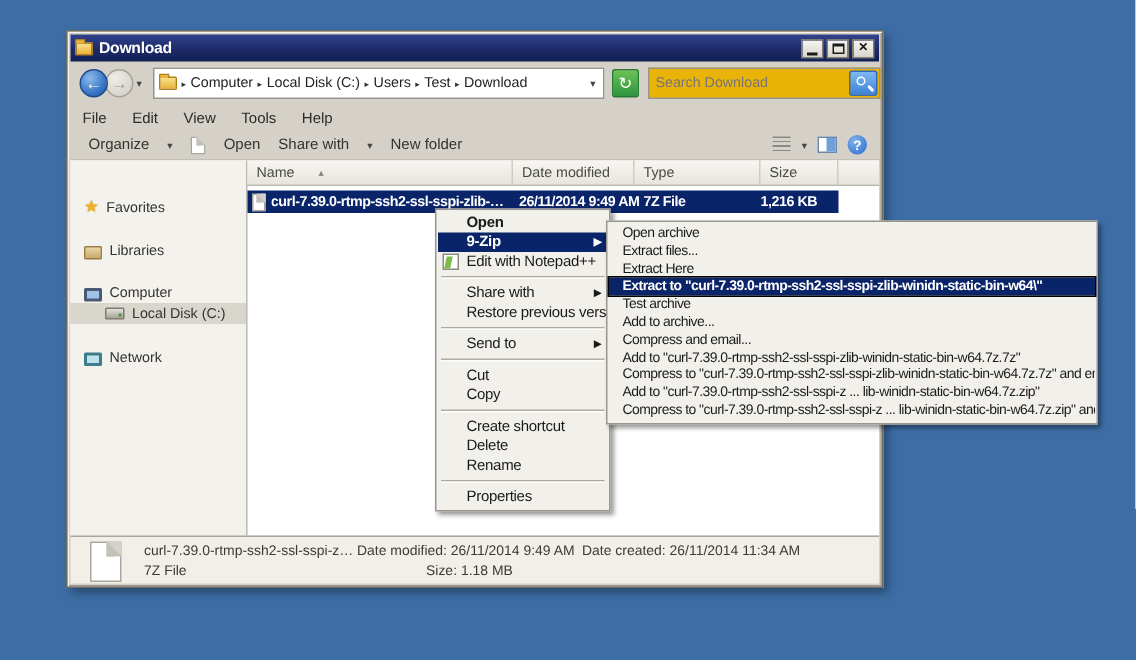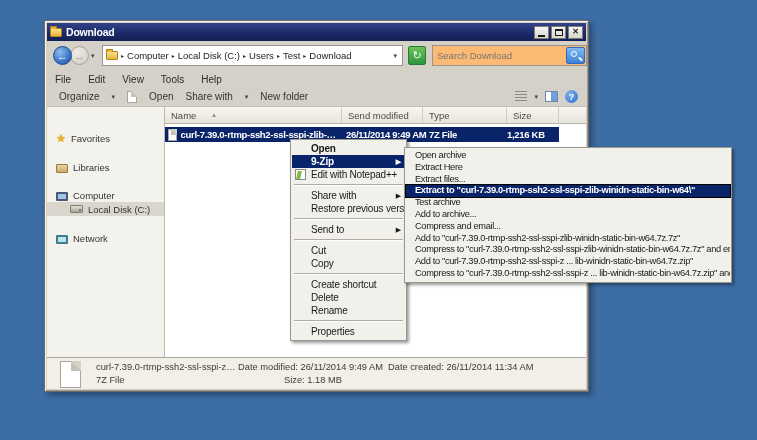--- a/index.html
+++ b/index.html
@@ -43,21 +43,21 @@
   .folder-ico { position:relative; width:12px; height:9px; background:linear-gradient(#FBE089,#E8B33C);
     border:1px solid #B3801F; border-radius:1px; flex:none; }
   .folder-ico::before { content:""; position:absolute; left:-1px; top:-3px; width:5px; height:2px;
     background:#E8B33C; border:1px solid #B3801F; border-bottom:none; border-radius:1px 1px 0 0; }
 
   .refresh-btn { position:absolute; left:361px; top:5px; width:18px; height:19px;
     background:linear-gradient(#6CC254,#2F9440); border:1px solid #267A34; border-radius:2px;
     color:#fff; font-size:11px; display:flex; align-items:center; justify-content:center; }
 
   .search-field { position:absolute; left:385px; top:4px; width:155px; height:21px;
-    background:#fdba74; border:1px solid #98958C; }
+    background:#eab308; border:1px solid #98958C; }
   .search-field input { position:absolute; left:4px; top:2px; width:125px; height:15px;
     border:none; outline:none; font-size:9.5px; color:#555;
     font-family:"Liberation Sans",sans-serif; background:transparent; }
   .search-btn { position:absolute; right:1px; top:1px; width:19px; height:17px;
     background:linear-gradient(#7FB9F1,#3C82D8); border-radius:2px; border:1px solid #2E6BBE; }
   .mag-circle { position:absolute; left:4px; top:3px; width:6px; height:6px;
     border:1.5px solid #fff; border-radius:50%; }
   .mag-handle { position:absolute; left:11px; top:10px; width:5px; height:2px;
     background:#fff; transform:rotate(45deg); border-radius:1px; }
 
@@ -263,21 +263,21 @@
         </div>
       </div>
 
       <div class="listarea">
         <div class="header-row">
           <div class="hcell hc-name">
             <span>Name</span>
             <span class="sort-ico">▴</span>
           </div>
           <div class="hcell hc-date">
-            <span>Send modified</span>
+            <span>Date modified</span>
           </div>
           <div class="hcell hc-type">
             <span>Type</span>
           </div>
           <div class="hcell hc-size">
             <span>Size</span>
           </div>
           <div class="hcell hc-stub"></div>
         </div>
 
@@ -330,22 +330,22 @@
     <div class="cm-sep"></div>
     <div class="cm-item">Create shortcut</div>
     <div class="cm-item">Delete</div>
     <div class="cm-item">Rename</div>
     <div class="cm-sep"></div>
     <div class="cm-item">Properties</div>
   </div>
 
   <div class="sub-menu">
     <div class="sm-item">Open archive</div>
+    <div class="sm-item">Extract files...</div>
     <div class="sm-item">Extract Here</div>
-    <div class="sm-item">Extract files...</div>
     <div class="sm-item sm-hl">Extract to "curl-7.39.0-rtmp-ssh2-ssl-sspi-zlib-winidn-static-bin-w64\"</div>
     <div class="sm-item">Test archive</div>
     <div class="sm-item">Add to archive...</div>
     <div class="sm-item">Compress and email...</div>
     <div class="sm-item">Add to "curl-7.39.0-rtmp-ssh2-ssl-sspi-zlib-winidn-static-bin-w64.7z.7z"</div>
     <div class="sm-item">Compress to "curl-7.39.0-rtmp-ssh2-ssl-sspi-zlib-winidn-static-bin-w64.7z.7z" and email</div>
     <div class="sm-item">Add to "curl-7.39.0-rtmp-ssh2-ssl-sspi-z ... lib-winidn-static-bin-w64.7z.zip"</div>
     <div class="sm-item">Compress to "curl-7.39.0-rtmp-ssh2-ssl-sspi-z ... lib-winidn-static-bin-w64.7z.zip" and email</div>
   </div>
 </div>

